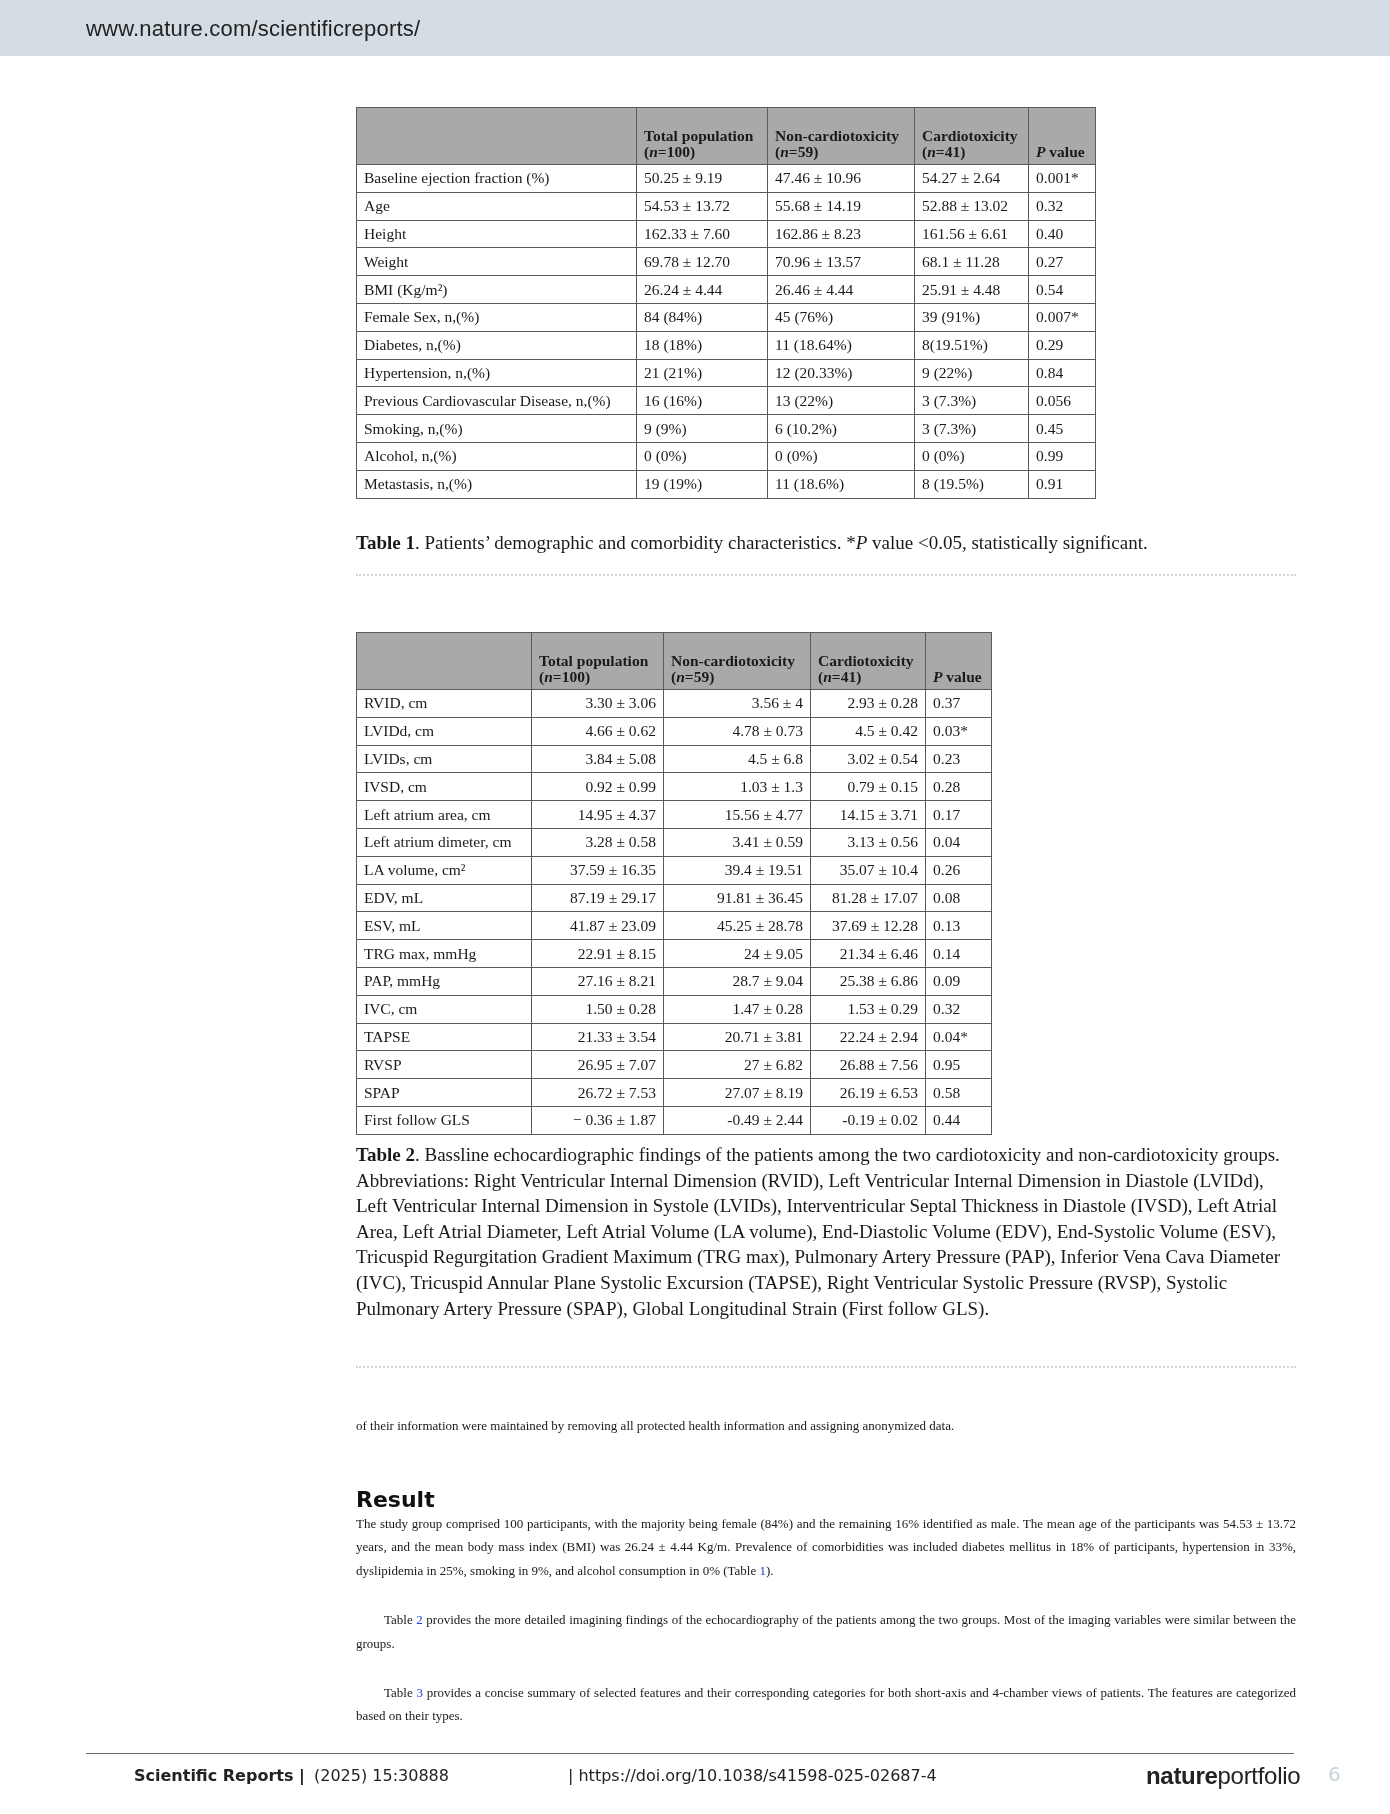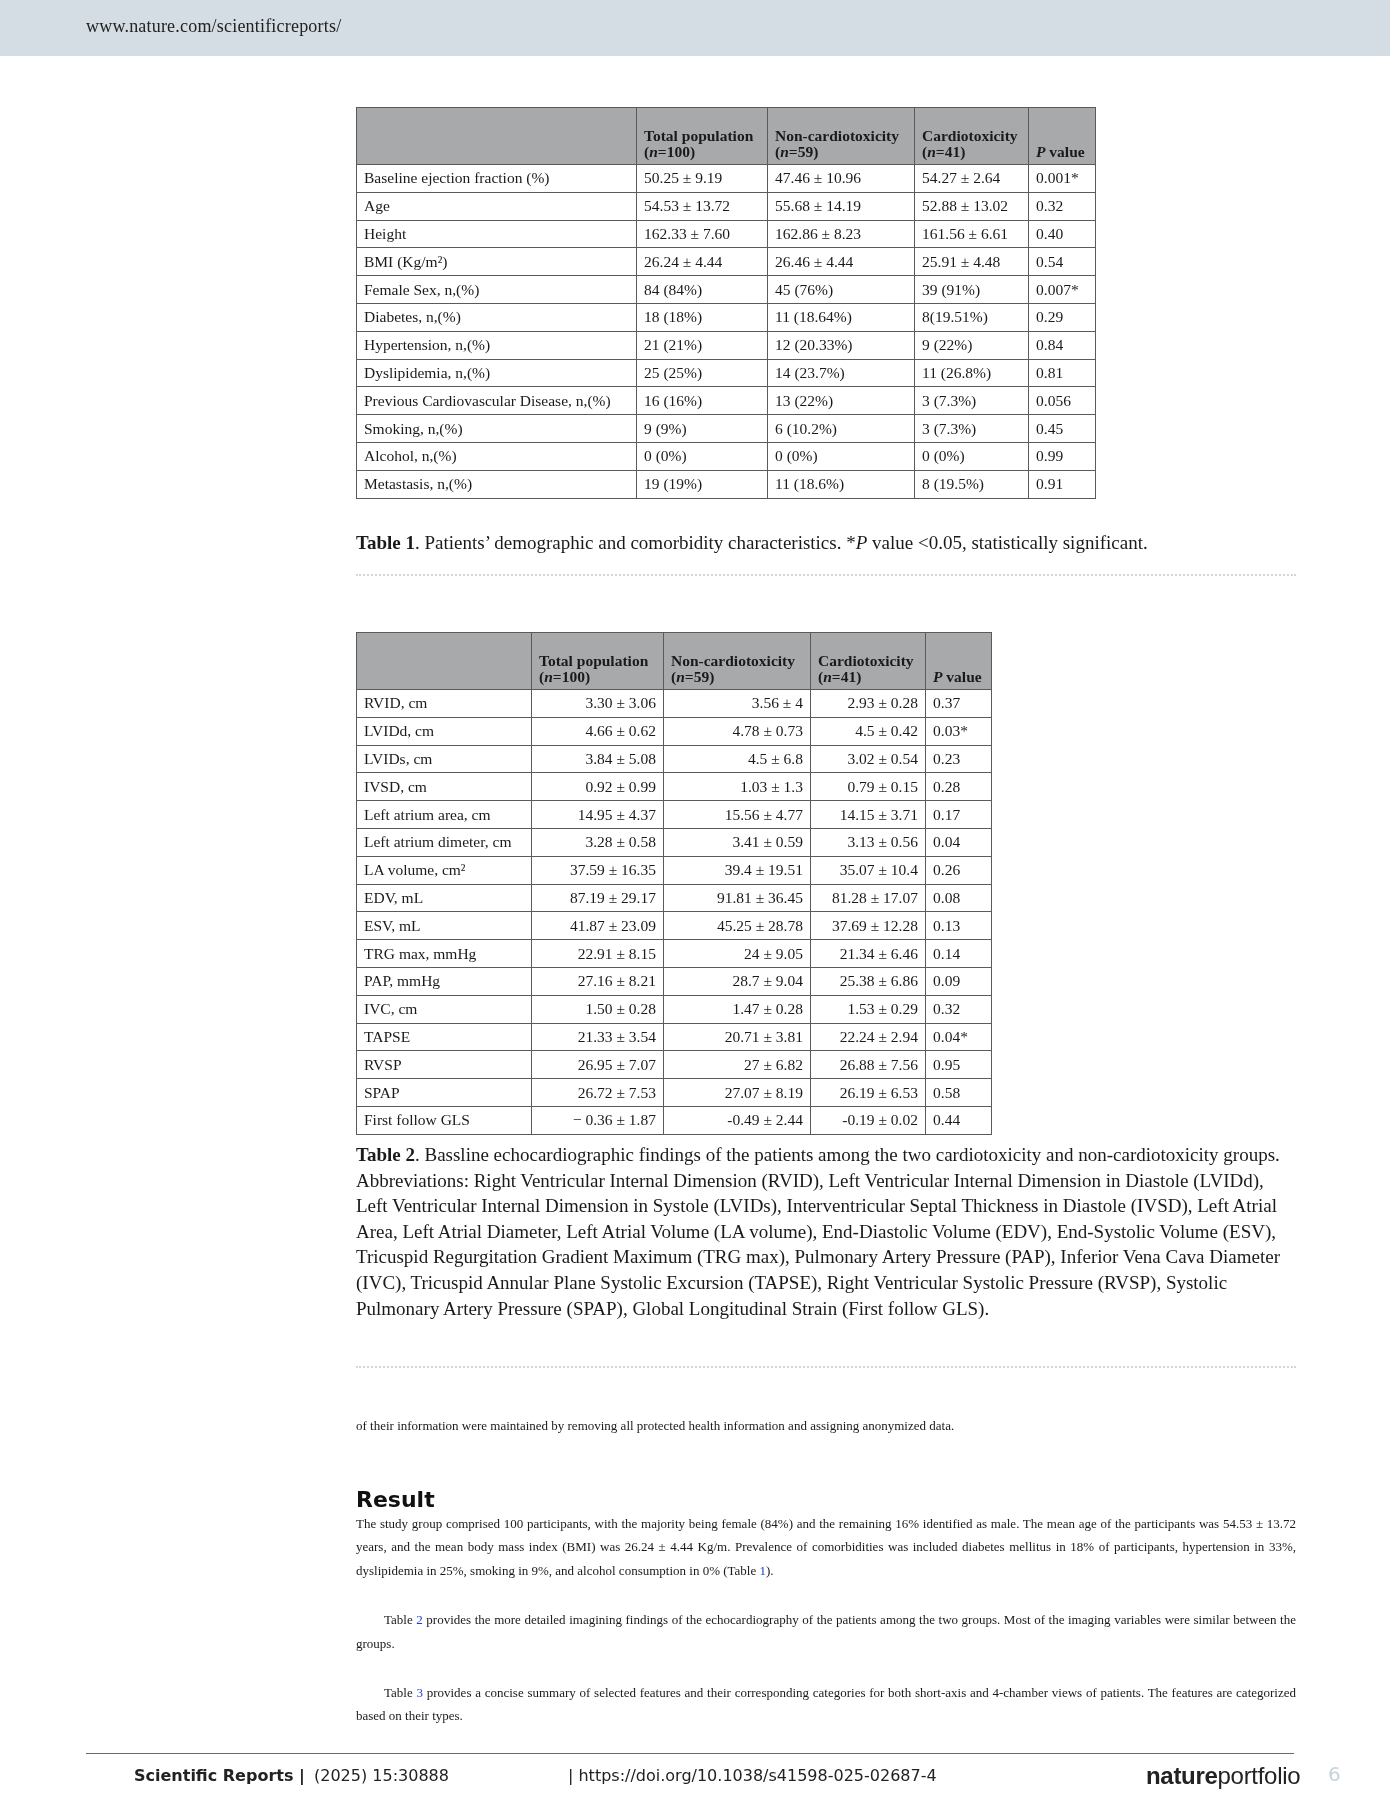--- a/index.html
+++ b/index.html
@@ -5,22 +5,22 @@
   * { box-sizing: border-box; margin: 0; padding: 0; }
   html, body { width: 1390px; height: 1814px; background: #ffffff; overflow: hidden; }
   body { position: relative; font-family: "Liberation Serif", "DejaVu Serif", serif; color: #1a1a1a; }
 
   .topbar {
     position: absolute; left: 0; top: 0; width: 1390px; height: 56px;
     background: #d3dde3;
   }
   .topbar .url {
     position: absolute; left: 86px; top: 16px;
-    font-family: Liberation Serif, serif;
-    font-size: 18px; color: #222; letter-spacing: 0.2px;
+    font-family: Liberation Sans, sans-serif;
+    font-size: 22px; color: #222; letter-spacing: 0.2px;
   }
 
   table.dt {
     position: absolute; border-collapse: collapse;
     font-family: "Liberation Serif", "DejaVu Serif", serif;
     font-size: 15.5px; color: #1a1a1a;
   }
   table.dt th, table.dt td {
     border: 1.3px solid #5a5a5a;
     padding: 0 7px; text-align: left; white-space: nowrap; vertical-align: middle;
@@ -120,20 +120,27 @@
         <td>0.32</td>
       </tr>
       <tr>
         <td>Height</td>
         <td>162.33 ± 7.60</td>
         <td>162.86 ± 8.23</td>
         <td>161.56 ± 6.61</td>
         <td>0.40</td>
       </tr>
       <tr>
+        <td>Weight</td>
+        <td>69.78 ± 12.70</td>
+        <td>70.96 ± 13.57</td>
+        <td>68.1 ± 11.28</td>
+        <td>0.27</td>
+      </tr>
+      <tr>
         <td>BMI (Kg/m²)</td>
         <td>26.24 ± 4.44</td>
         <td>26.46 ± 4.44</td>
         <td>25.91 ± 4.48</td>
         <td>0.54</td>
       </tr>
       <tr>
         <td>Female Sex, n,(%)</td>
         <td>84 (84%)</td>
         <td>45 (76%)</td>
@@ -146,27 +153,20 @@
         <td>11 (18.64%)</td>
         <td>8(19.51%)</td>
         <td>0.29</td>
       </tr>
       <tr>
         <td>Hypertension, n,(%)</td>
         <td>21 (21%)</td>
         <td>12 (20.33%)</td>
         <td>9 (22%)</td>
         <td>0.84</td>
-      </tr>
-      <tr>
-        <td>Dyslipidemia, n,(%)</td>
-        <td>25 (25%)</td>
-        <td>14 (23.7%)</td>
-        <td>11 (26.8%)</td>
-        <td>0.81</td>
       </tr>
       <tr>
         <td>Previous Cardiovascular Disease, n,(%)</td>
         <td>16 (16%)</td>
         <td>13 (22%)</td>
         <td>3 (7.3%)</td>
         <td>0.056</td>
       </tr>
       <tr>
         <td>Smoking, n,(%)</td>

